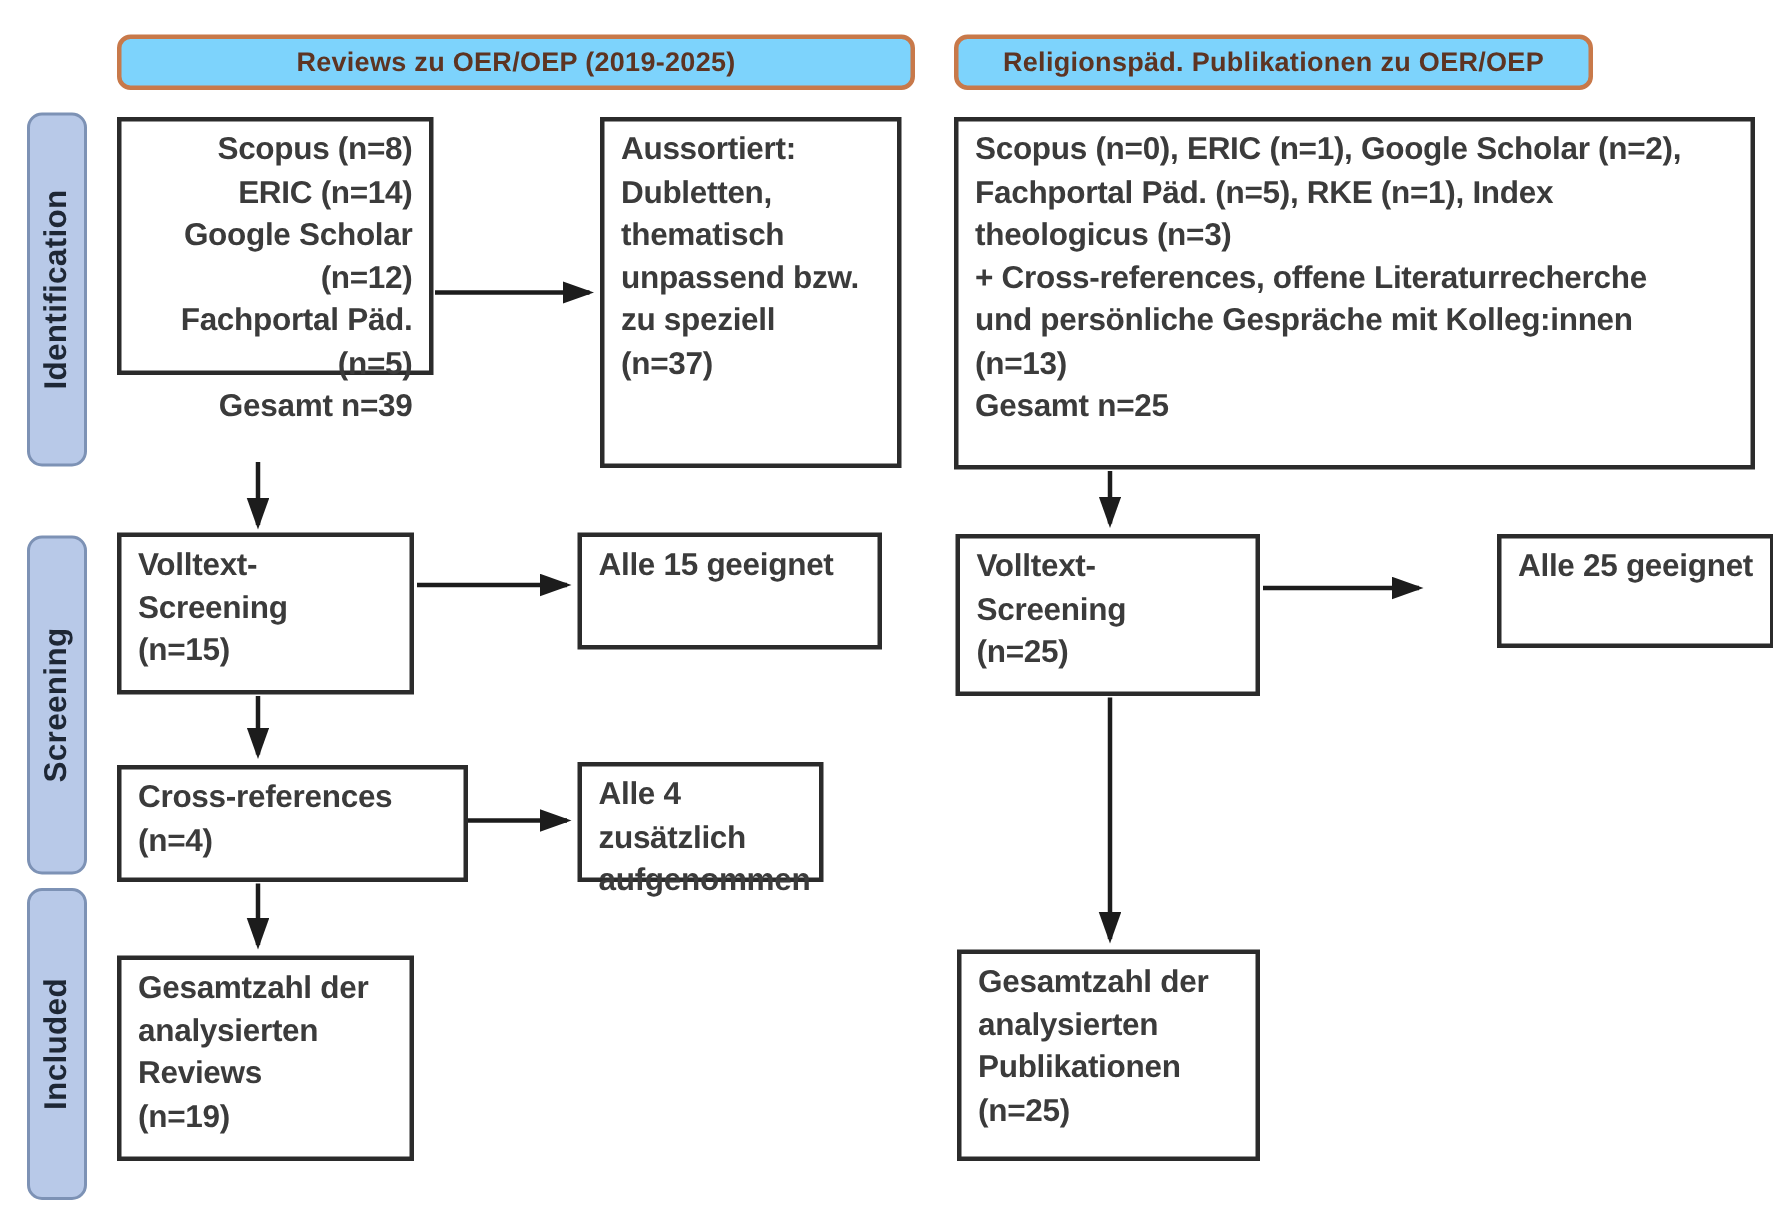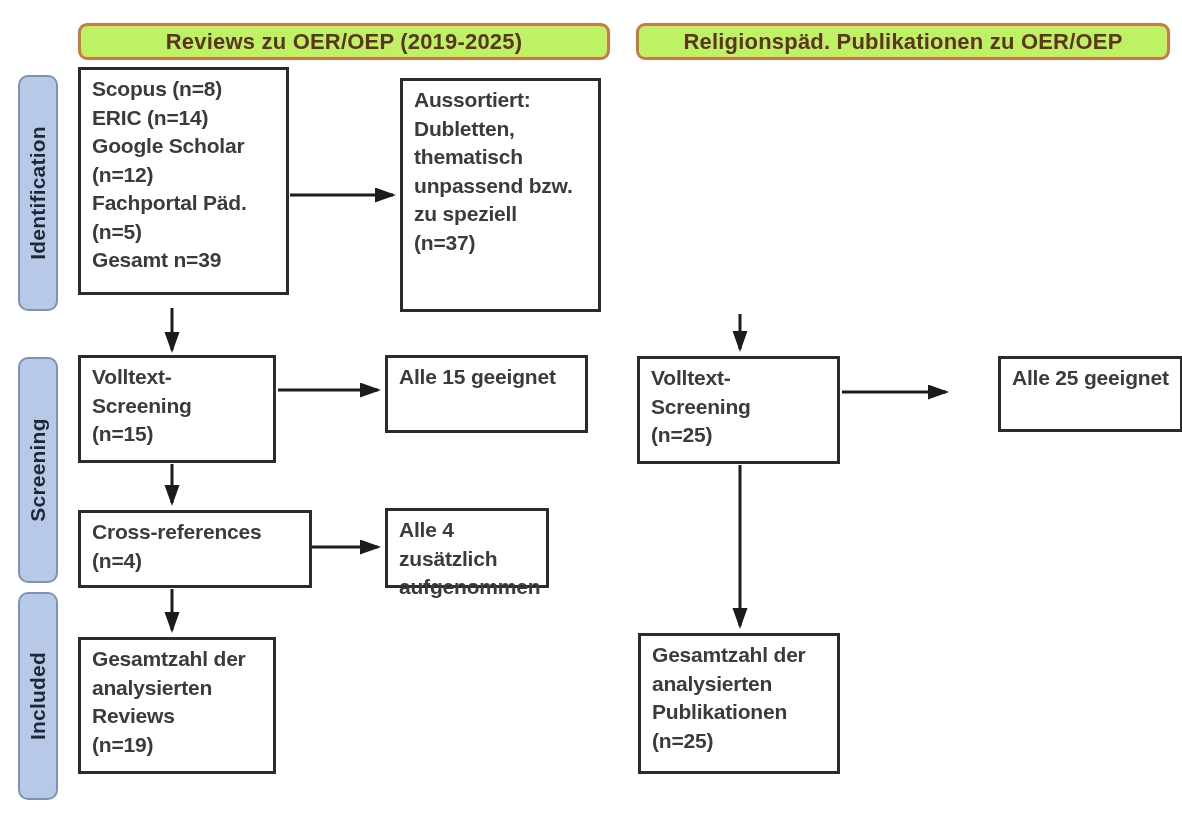--- a/index.html
+++ b/index.html
@@ -11,25 +11,25 @@
   #diagram-canvas {
     position: relative;
     width: 1182px;
     height: 820px;
     background: #ffffff;
     overflow: hidden;
   }
   .header-pill {
     position: absolute;
     box-sizing: border-box;
-    background: #bef264;
+    background: #7dd3fc;
     border: 3px solid #c8794a;
     border-radius: 9px;
     color: #5d3422;
-    font-size: 22px;
+    font-size: 18px;
     font-weight: bold;
     display: flex;
     align-items: center;
     justify-content: center;
     text-align: center;
     letter-spacing: 0.2px;
   }
   .stage-pill {
     position: absolute;
     box-sizing: border-box;
@@ -90,45 +90,52 @@
     <line x1="278" y1="390" x2="378" y2="390" marker-end="url(#arrowhead)"></line>
     <line x1="172" y1="464" x2="172" y2="503" marker-end="url(#arrowhead)"></line>
     <line x1="280" y1="547" x2="378" y2="547" marker-end="url(#arrowhead)"></line>
     <line x1="172" y1="589" x2="172" y2="630" marker-end="url(#arrowhead)"></line>
     <line x1="740" y1="314" x2="740" y2="349" marker-end="url(#arrowhead)"></line>
     <line x1="842" y1="392" x2="946" y2="392" marker-end="url(#arrowhead)"></line>
     <line x1="740" y1="465" x2="740" y2="626" marker-end="url(#arrowhead)"></line>
   </svg>
 
   <div class="header-pill" style="left:78px; top:23px; width:532px; height:37px;">Reviews zu OER/OEP (2019-2025)</div>
-  <div class="header-pill" style="left:636px; top:23px; width:534px; height:37px;">Religionspäd. Publikationen zu OER/OEP</div>
+  <div class="header-pill" style="left:636px; top:23px; width:426px; height:37px;">Religionspäd. Publikationen zu OER/OEP</div>
 
   <div class="stage-pill" style="left:18px; top:75px; width:40px; height:236px;">
     <span class="stage-label">Identification</span>
   </div>
   <div class="stage-pill" style="left:18px; top:357px; width:40px; height:226px;">
     <span class="stage-label">Screening</span>
   </div>
   <div class="stage-pill" style="left:18px; top:592px; width:40px; height:208px;">
     <span class="stage-label">Included</span>
   </div>
 
-  <div class="flow-box" style="left:78px; top:67px; width:211px; height:228px;">Scopus (n=8)
+  <div class="flow-box" style="left:78px; top:78px; width:211px; height:172px;text-align:right;">Scopus (n=8)
 ERIC (n=14)
 Google Scholar
 (n=12)
 Fachportal Päd.
 (n=5)
 Gesamt n=39</div>
   <div class="flow-box" style="left:400px; top:78px; width:201px; height:234px;">Aussortiert:
 Dubletten,
 thematisch
 unpassend bzw.
 zu speziell
 (n=37)</div>
+  <div class="flow-box" style="left:636px; top:78px; width:534px; height:235px;">Scopus (n=0), ERIC (n=1), Google Scholar (n=2),
+Fachportal Päd. (n=5), RKE (n=1), Index
+theologicus (n=3)
++ Cross-references, offene Literaturrecherche
+und persönliche Gespräche mit Kolleg:innen
+(n=13)
+Gesamt n=25</div>
 
   <div class="flow-box" style="left:78px; top:355px; width:198px; height:108px;">Volltext-
 Screening
 (n=15)</div>
   <div class="flow-box" style="left:385px; top:355px; width:203px; height:78px;">Alle 15 geeignet</div>
   <div class="flow-box" style="left:637px; top:356px; width:203px; height:108px;">Volltext-
 Screening
 (n=25)</div>
   <div class="flow-box" style="left:998px; top:356px; width:185px; height:76px;">Alle 25 geeignet</div>
 

